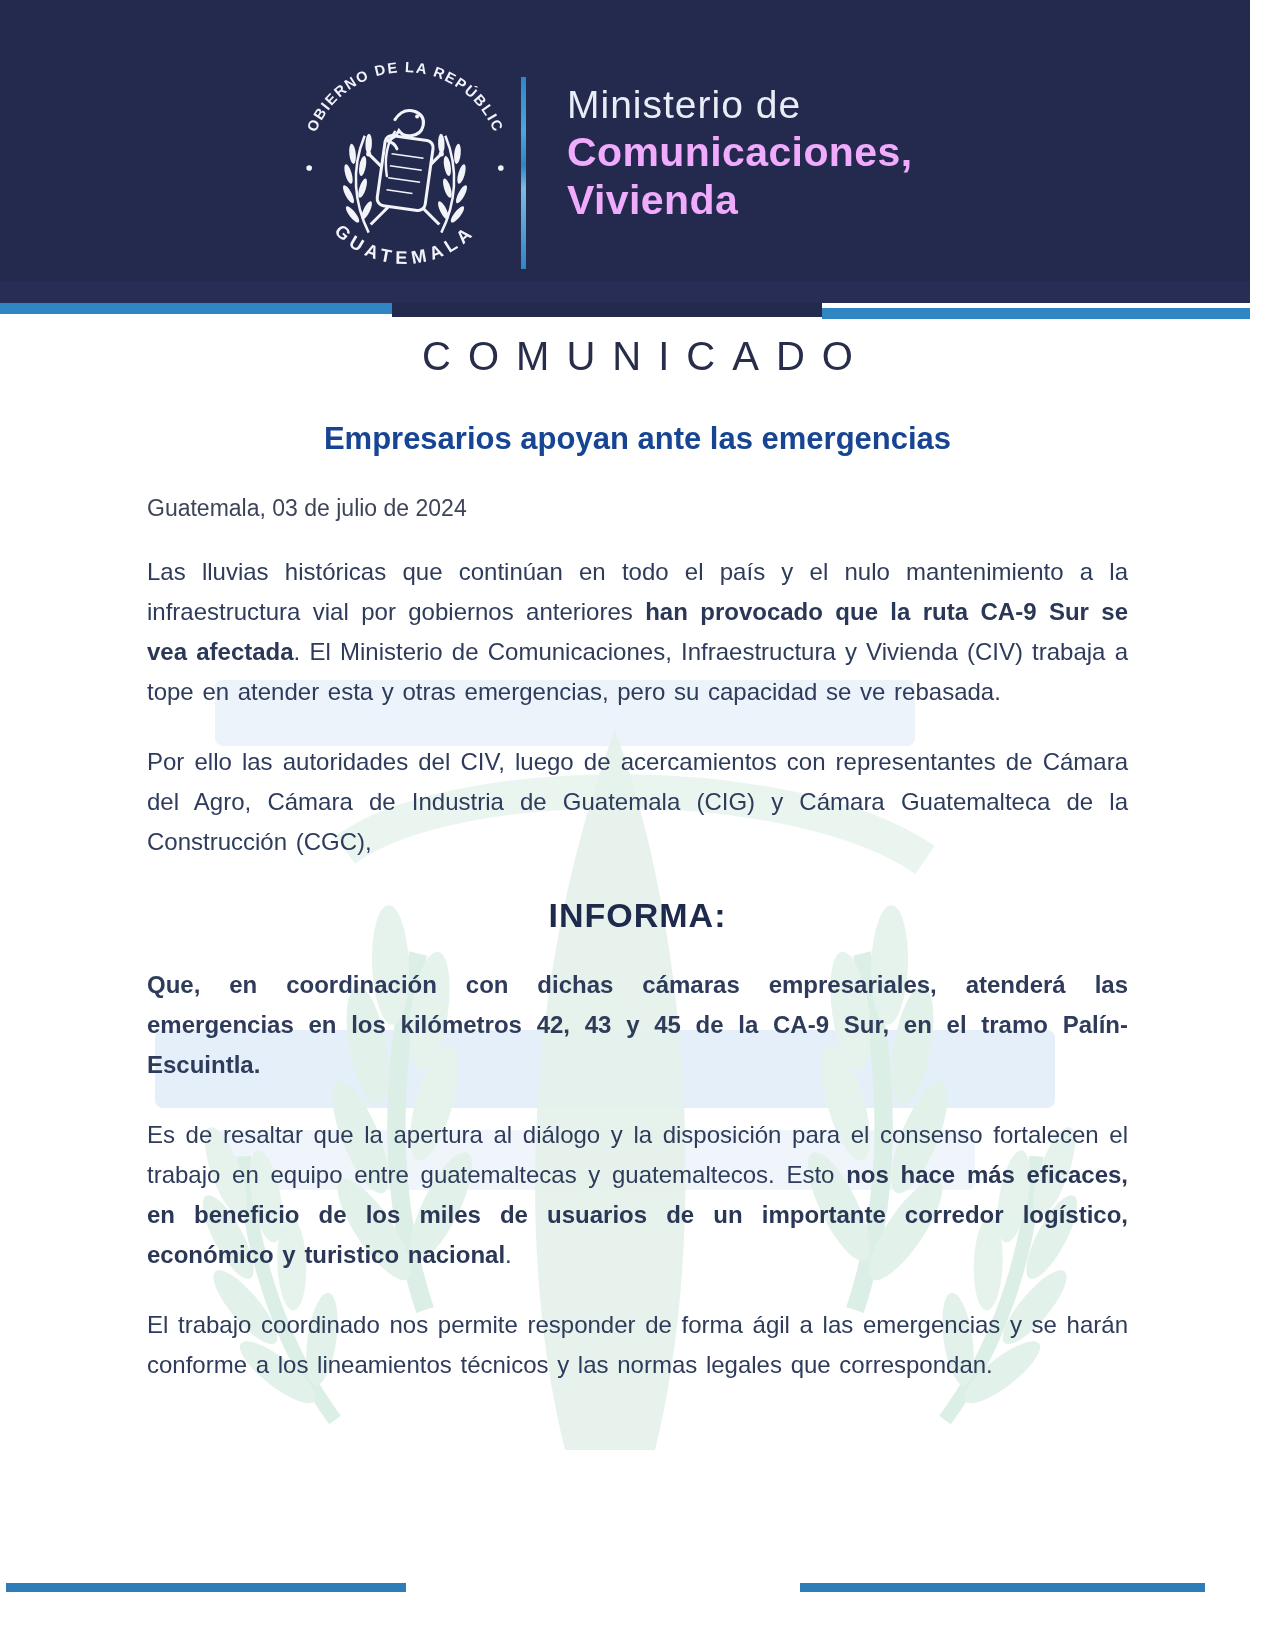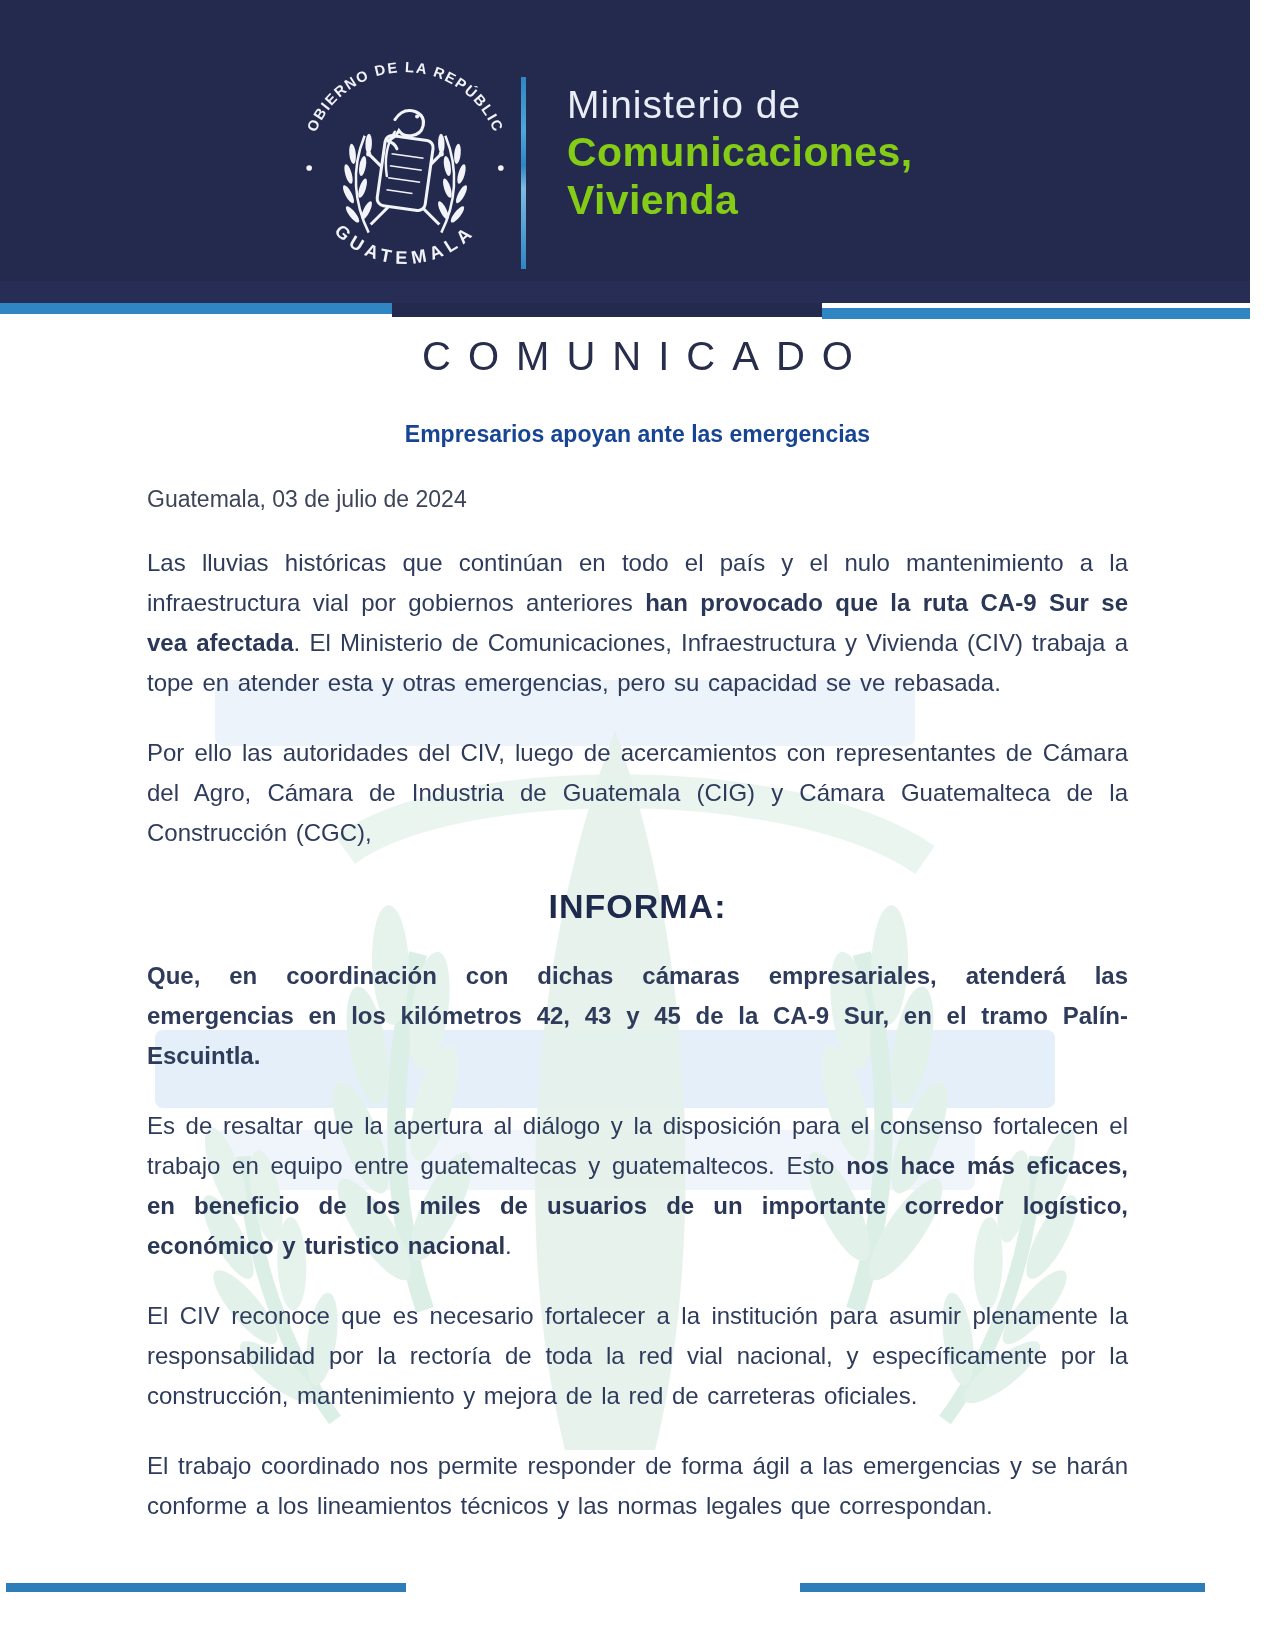--- a/index.html
+++ b/index.html
@@ -10,34 +10,34 @@
   
   .band{position:absolute;left:0;top:0;width:1250px;height:303px;background:#242a4e;z-index:3;}
   .band-inner-shade{position:absolute;left:0;top:281px;width:1250px;height:22px;background:#272d55;}
   .seal{position:absolute;left:290px;top:53px;width:230px;height:230px;}
   .vline{
     position:absolute;left:521px;top:77px;width:5px;height:192px;
     background:linear-gradient(#2f86c3,#4ea6da 28%,#2f86c3 46%,#7cbbe2 58%,#2f86c3);
   }
   .ministry{position:absolute;left:567px;top:82px;color:#f2f4fa;}
   .m-light{font-size:39px;font-weight:400;letter-spacing:1px;color:#e9edf6;line-height:46px;}
-  .m-bold{font-size:41px;font-weight:700;letter-spacing:0.4px;color:#84cc16;line-height:48px;}
+  .m-bold{font-size:41px;font-weight:700;letter-spacing:0.4px;color:#f0abfc;line-height:48px;}
   
   .edge-blue-left{position:absolute;left:0;top:303px;width:392px;height:11px;background:#2f86c3;z-index:3;}
   .edge-navy-mid{position:absolute;left:392px;top:303px;width:430px;height:14px;background:#242a4e;z-index:3;}
   .edge-blue-right{position:absolute;left:822px;top:308px;width:428px;height:11px;background:#2f86c3;z-index:3;}
   
   .watermark{position:absolute;left:95px;top:610px;width:1085px;height:880px;z-index:1;pointer-events:none;}
   
   .content{position:absolute;left:147px;top:318px;width:981px;z-index:2;}
   .doc-title{
     margin:16px 0 0;text-align:center;font-size:40px;font-weight:400;
     letter-spacing:17px;text-indent:17px;color:#272d4b;
   }
-  .doc-subtitle{margin:42px 0 0;text-align:center;font-size:23px;font-weight:700;color:#174593;}
+  .doc-subtitle{margin:42px 0 0;text-align:center;font-size:31px;font-weight:700;color:#174593;}
   .doc-date{margin:38px 0 0;font-size:23px;font-weight:400;color:#3d4458;}
   .para{
     margin:30px 0 0;font-size:24px;line-height:40px;color:#2e3b5b;
     text-align:justify;word-spacing:2px;
   }
   .para b{font-weight:700;color:#2b3756;}
   .para.allbold{font-weight:700;word-spacing:4px;}
   .informa{margin:34px 0 0;text-align:center;font-size:34px;font-weight:700;color:#1e2a4c;letter-spacing:1px;}
   
   .bar{position:absolute;top:1583px;height:9px;background:#2e7cb8;z-index:2;}
@@ -144,21 +144,20 @@
     <p class="para"><span>Las lluvias históricas que continúan en todo el país y el nulo mantenimiento a la infraestructura vial por gobiernos anteriores </span><b>han provocado que la ruta CA-9 Sur se vea afectada</b><span>. El Ministerio de Comunicaciones, Infraestructura y Vivienda (CIV) trabaja a tope en atender esta y otras emergencias, pero su capacidad se ve rebasada.</span></p>
 
     <p class="para">Por ello las autoridades del CIV, luego de acercamientos con representantes de Cámara del Agro, Cámara de Industria de Guatemala (CIG) y Cámara Guatemalteca de la Construcción (CGC),</p>
 
     <h3 class="informa">INFORMA:</h3>
 
     <p class="para allbold">Que, en coordinación con dichas cámaras empresariales, atenderá las emergencias en los kilómetros 42, 43 y 45 de la CA-9 Sur, en el tramo Palín-Escuintla.</p>
 
     <p class="para"><span>Es de resaltar que la apertura al diálogo y la disposición para el consenso fortalecen el trabajo en equipo entre guatemaltecas y guatemaltecos. Esto </span><b>nos hace más eficaces, en beneficio de los miles de usuarios de un importante corredor logístico, económico y turistico nacional</b><span>.</span></p>
 
-    <p class="para">El CIV reconoce que es necesario fortalecer a la institución para asumir plenamente la responsabilidad por la rectoría de toda la red vial nacional, y específicamente por la construcción, mantenimiento y mejora de la red de carreteras oficiales.</p>
 
     <p class="para">El trabajo coordinado nos permite responder de forma ágil a las emergencias y se harán conforme a los lineamientos técnicos y las normas legales que correspondan.</p>
   </main>
 
   <div class="bar bar-left"></div>
   <div class="bar bar-right"></div>
 
 </div>
 
 </body></html>

